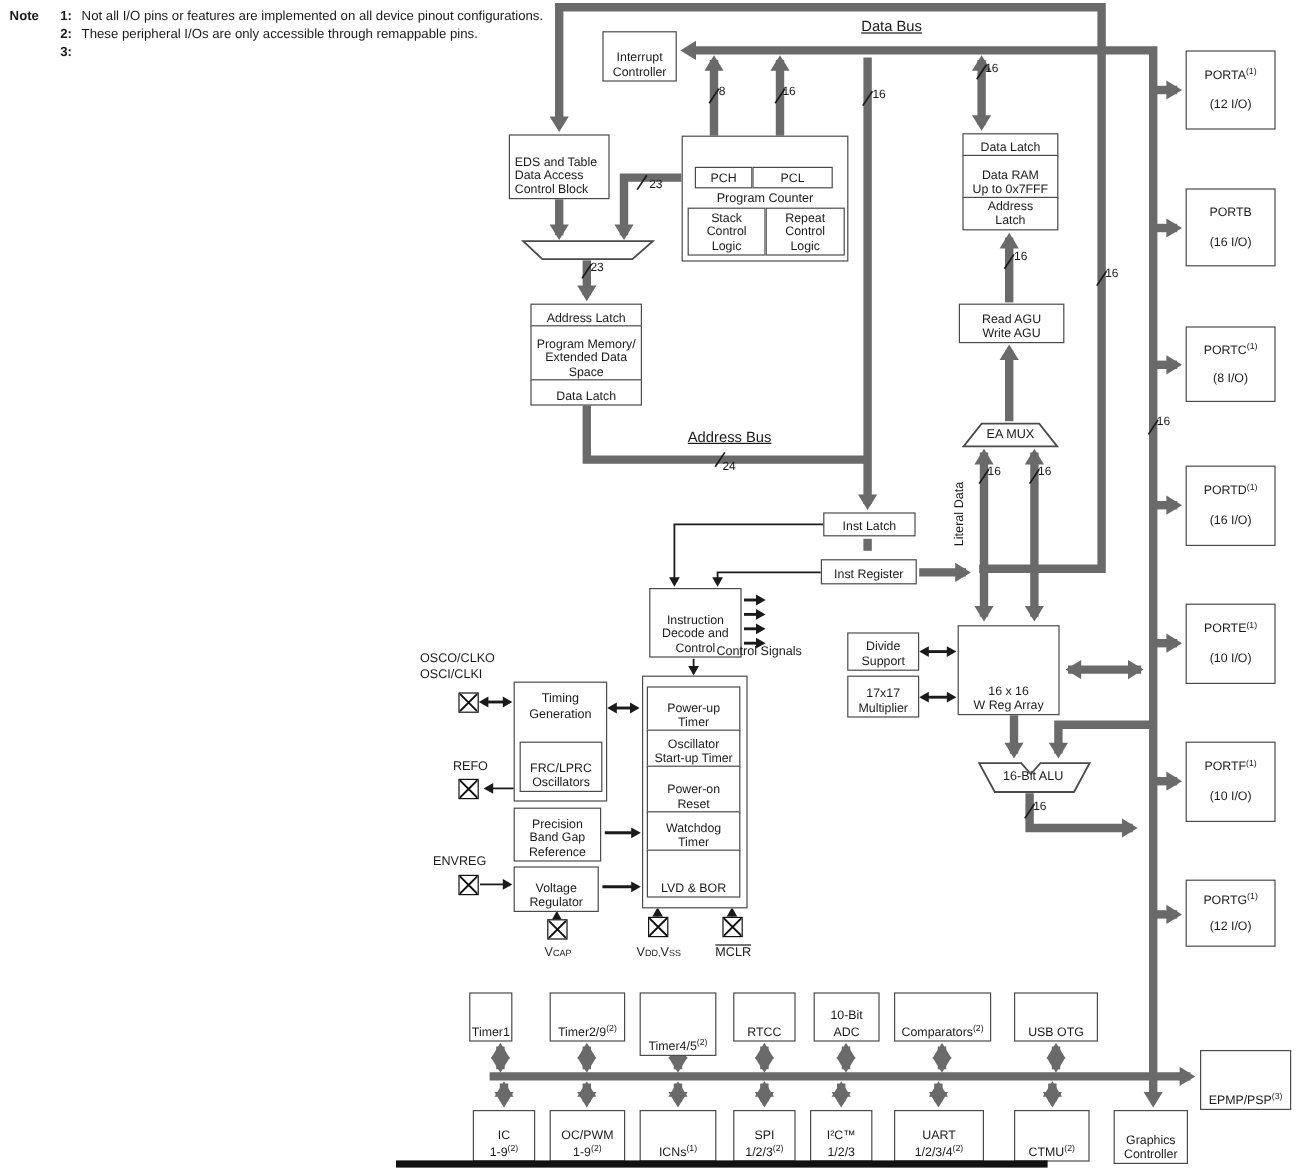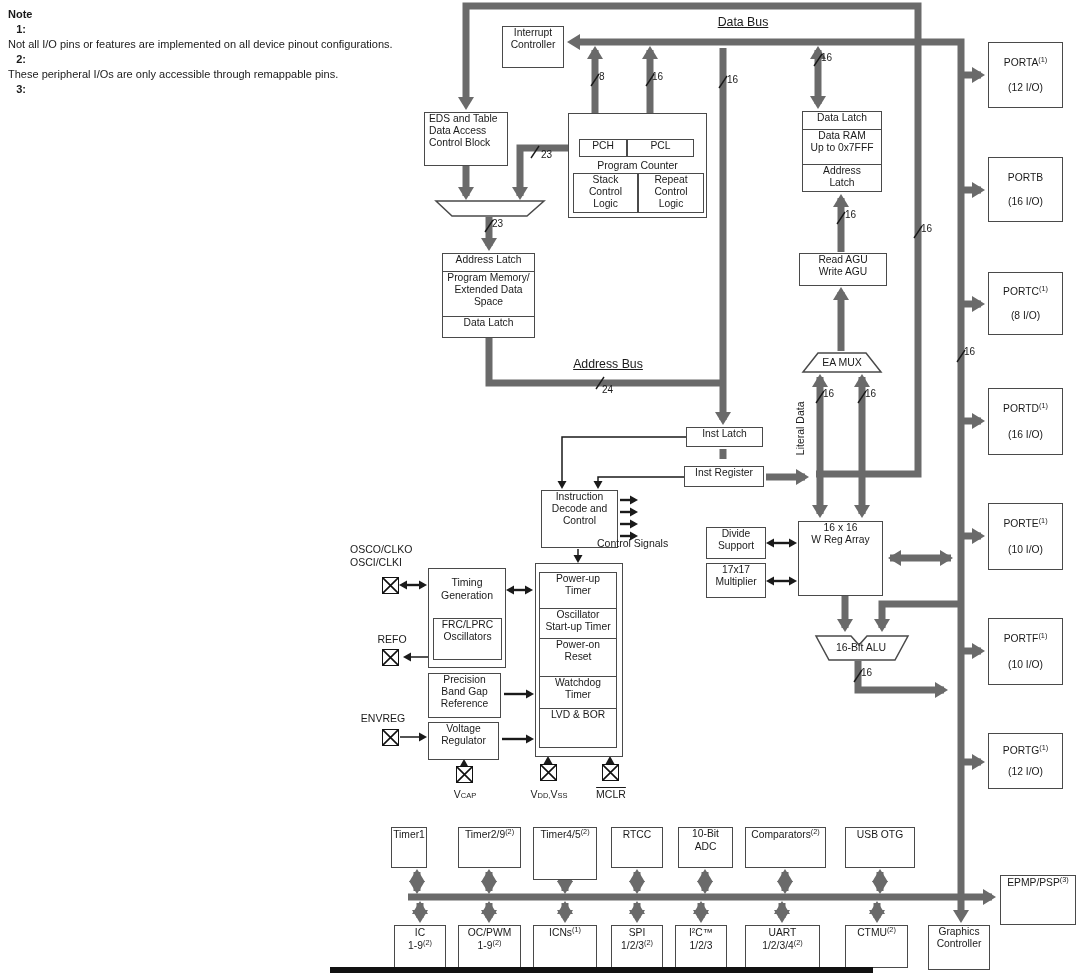--- a/index.html
+++ b/index.html
@@ -1,35 +1,35 @@
 <!DOCTYPE html>
 <html><head>
 <meta charset="utf-8">
 <style>
   html,body{margin:0;padding:0;background:#fff;}
   .stage{position:relative;width:1080px;height:974px;background:#fff;overflow:hidden;
          font-family:"Liberation Sans",sans-serif;color:#1a1a1a;}
   svg.wires{position:absolute;left:0;top:0;z-index:1;}
   .box{position:absolute;z-index:2;background:#fff;border:1.5px solid #4a4a4a;box-sizing:border-box;
-       display:flex;flex-direction:column;align-items:center;justify-content:flex-start;
+       display:flex;flex-direction:column;align-items:center;justify-content:flex-end;
        text-align:center;font-size:10.3px;line-height:1.15;}
   .bl{white-space:pre-line;}
   sup{font-size:7.3px;vertical-align:4px;}
   .sc{font-size:7.5px;}
   .ovl{text-decoration:overline;}
   .lbl{position:absolute;z-index:3;font-size:10.5px;white-space:pre-line;line-height:1.2;}
   .big{font-size:12.3px;text-decoration:underline;}
   .num{position:absolute;z-index:3;font-size:10px;}
   .rot{transform:rotate(-90deg);}
   .left-al{align-items:flex-start;text-align:left;padding-left:4px;}
   .port{justify-content:space-evenly;}
   .pin{position:absolute;z-index:2;width:15px;height:15px;border:1.6px solid #111;background:#fff;box-sizing:content-box;}
   .pin svg{display:block;width:100%;height:100%;}
   .notes{position:absolute;left:8px;top:7px;z-index:3;width:470px;font-size:11px;line-height:1.36;}
-  .note-row{display:flex;flex-direction:column;}
+  .note-row{display:flex;}
   .nk{width:34px;font-weight:bold;flex:none;}
   .nn{width:18px;text-align:right;font-weight:bold;flex:none;margin-right:8px;}
   .nt{flex:1;}
   .blackbar{position:absolute;z-index:3;background:#111;}
 </style>
 </head>
 <body>
 
 <div class="stage">
 

